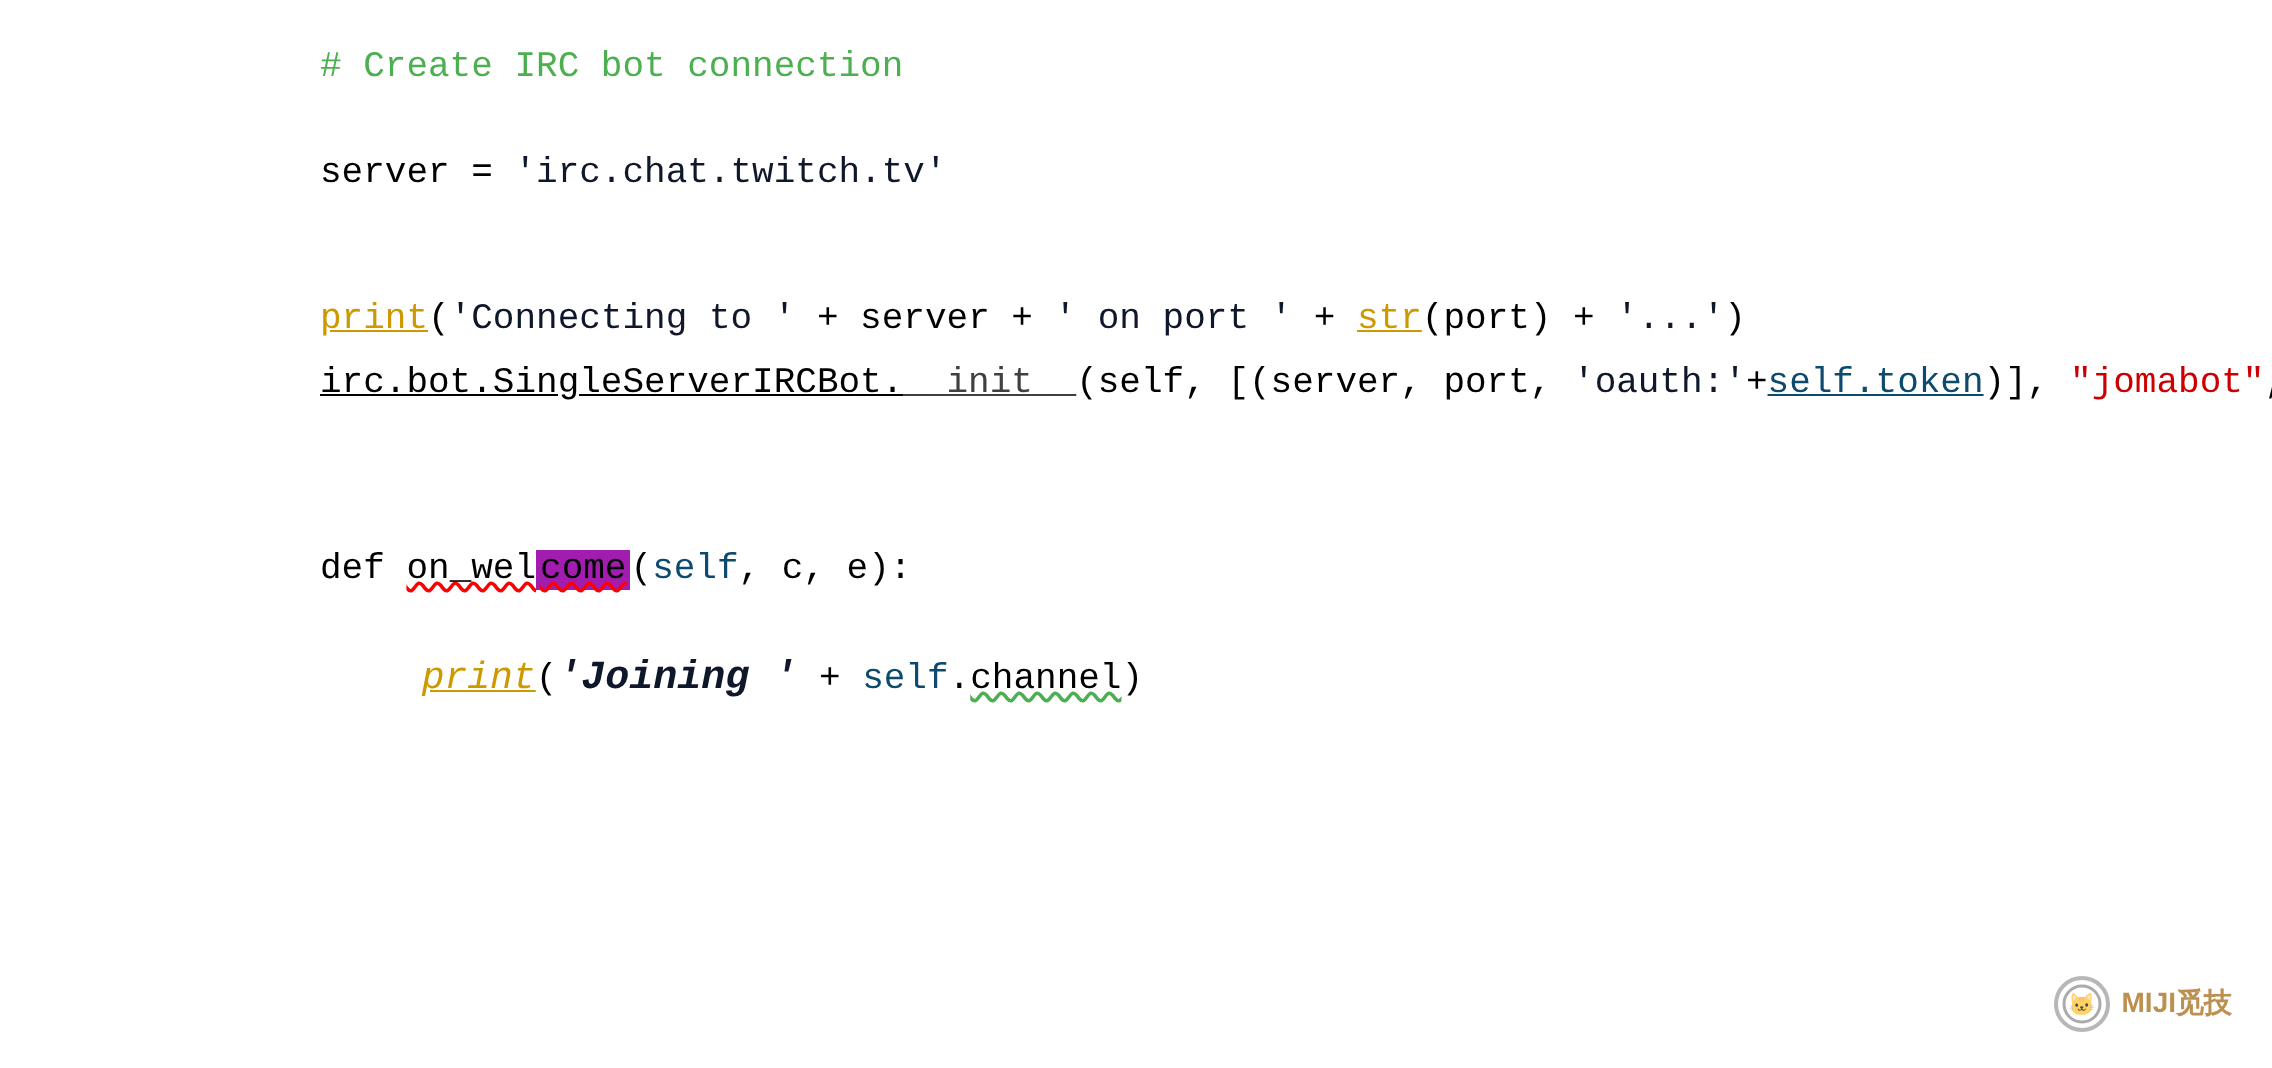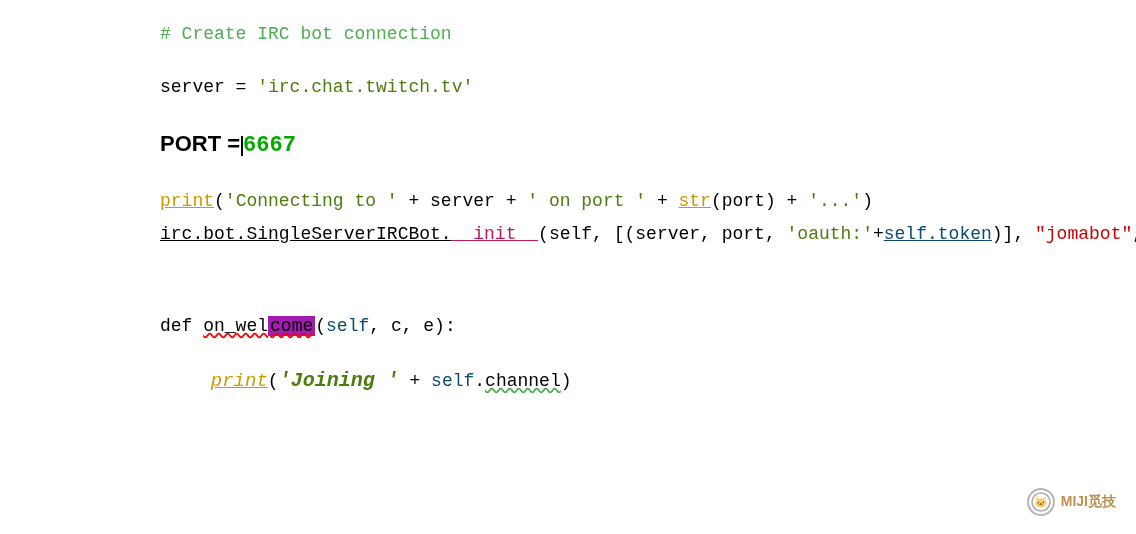--- a/index.html
+++ b/index.html
@@ -33,27 +33,27 @@
       height: 20px;
     }
 
     .spacer-lg {
       height: 60px;
     }
 
     
     .c-comment { color: #4CAF50; }
     .c-identifier { color: #000000; text-align: right; }
-    .c-string { color: #4d7c0f; margin-top: 14px; }
+    .c-string { color: #0f172a; margin-top: 14px; }
     .c-number { color: #00aa00; font-weight: bold; }
     .c-port-label { color: #000000; font-weight: 900; font-size: 22px; font-family: Arial Black, sans-serif; }
     .c-function { color: #cc9900; text-decoration: underline; }
     .c-def { color: #000000; }
     .c-self { color: #0c4a6e; }
-    .c-init { color: #be185d; text-decoration: underline; }
+    .c-init { color: #404040; text-decoration: underline; }
     .c-dq-string { color: #cc0000; }
 
     .underline { text-decoration: underline; margin-top: 48px; }
 
     .highlight-bg {
       background-color: #a21caf;
       padding: 0 2px;
     }
 
     .cursor {
@@ -114,23 +114,20 @@
   </span>
 
   <div class="spacer"></div>
 
   <span class="code-line">
     <span class="c-identifier">    server = </span><span class="c-string">'irc.chat.twitch.tv'</span>
   </span>
 
   <div class="spacer"></div>
 
-  <span class="code-line">
-    <span class="c-port-label">PORT =</span><span class="cursor"></span><span class="c-number" style="font-size:22px; font-weight:bold;">6667</span>
-  </span>
 
   <div class="spacer"></div>
 
   <span class="code-line">
     <span class="c-function underline">print</span><span class="c-identifier">(</span><span class="c-string">'Connecting to '</span><span class="c-identifier"> + server + </span><span class="c-string">' on port '</span><span class="c-identifier"> + </span><span class="c-function underline">str</span><span class="c-identifier">(port) + </span><span class="c-string">'...'</span><span class="c-identifier">)</span>
   </span>
 
   <span class="code-line">
     <span class="c-identifier underline">irc.bot.SingleServerIRCBot.</span><span class="c-init">__init__</span><span class="c-identifier">(self, [(server, port, </span><span class="c-string">'oauth:'</span><span class="c-identifier">+</span><span class="c-self underline">self.token</span><span class="c-identifier">)], </span><span class="c-dq-string">"jomabot"</span><span class="c-identifier">, </span>
   </span>

